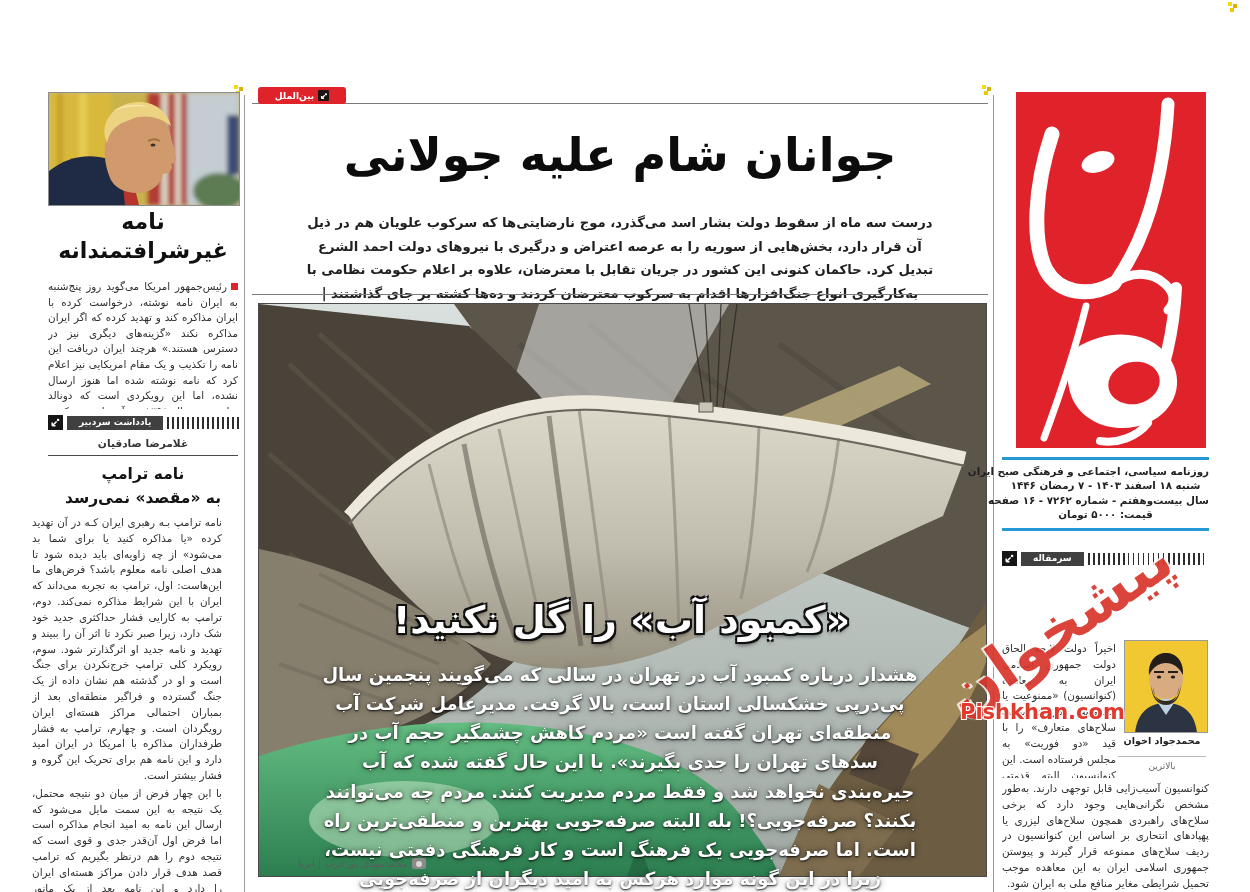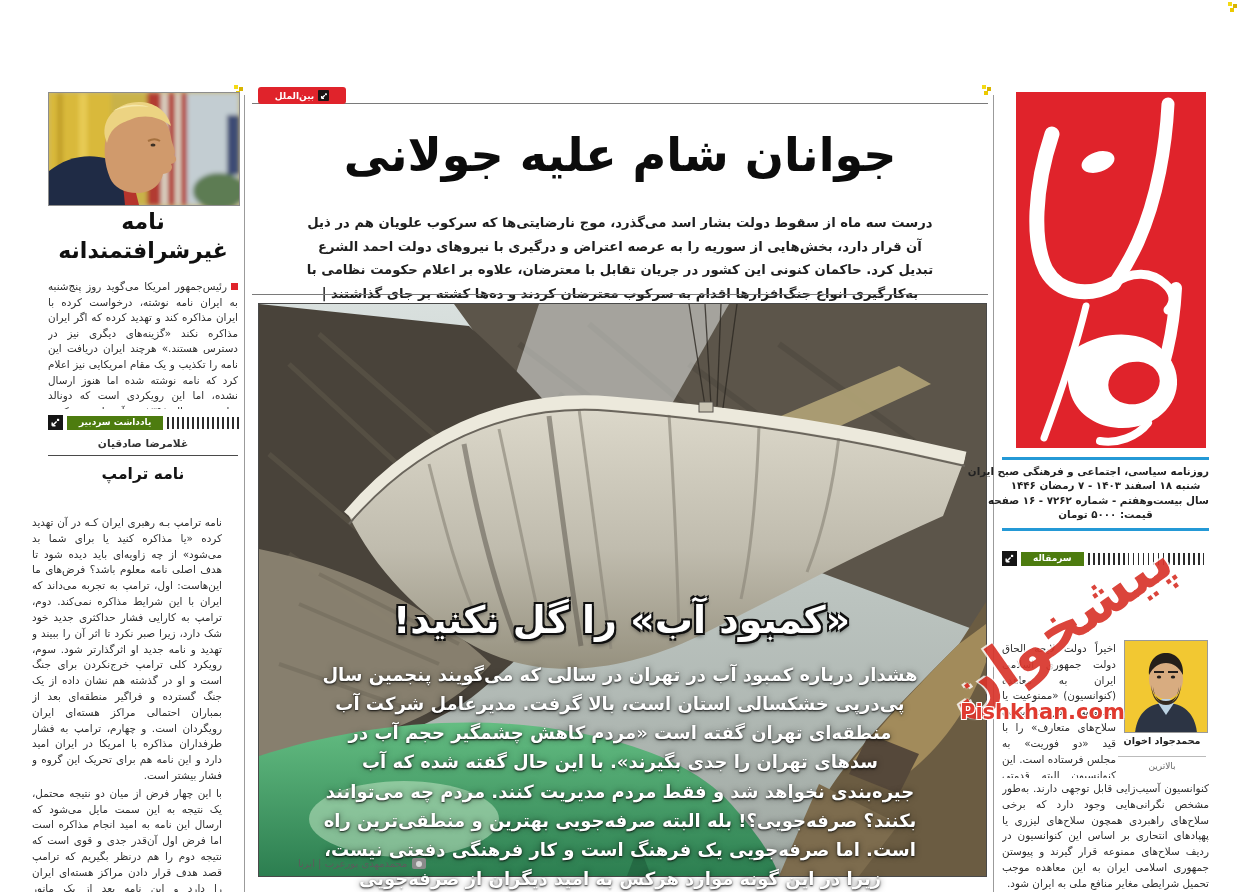--- a/index.html
+++ b/index.html
@@ -21,21 +21,21 @@
   .regmark i:nth-child(3){left:2px;top:6px;}
 
   
   #trump-photo{left:48px;top:92px;width:190px;height:112px;border:1px solid #8d8d8d;background:#c9b87a;overflow:hidden;}
   #letter-headline{left:48px;top:207px;width:190px;font-size:22px;font-weight:bold;color:#101010;line-height:1.32;}
   #letter-body{left:48px;top:279px;width:190px;height:130px;font-size:10.4px;line-height:1.5;color:#2e2e2e;overflow:hidden;}
   .red-bullet{display:inline-block;width:7px;height:7px;background:#e0232b;margin-left:4px;vertical-align:baseline;}
 
   .label-row{display:flex;align-items:center;gap:4px;height:15px;}
   .barcode{flex:1;height:12px;background:repeating-linear-gradient(90deg,#2c2c2c 0 1.5px,transparent 1.5px 5px);}
-  .red-label{background:#4d7c0f;color:#fff;font-size:9px;font-weight:bold;padding:2px 12px 3px;white-space:nowrap;line-height:1;}
+  .red-label{background:#404040;color:#fff;font-size:9px;font-weight:bold;padding:2px 12px 3px;white-space:nowrap;line-height:1;}
   .corner-icon{width:15px;height:15px;background:#151515;flex:0 0 auto;display:flex;align-items:center;justify-content:center;}
 
   #note-label{left:48px;top:415px;width:191px;}
   #note-author{left:48px;top:437px;width:190px;font-size:10.6px;font-weight:bold;color:#333;}
   #note-rule{left:48px;top:455px;width:190px;height:1px;background:#4a4a4a;}
   #note-headline{left:48px;top:462px;width:190px;font-size:15.5px;font-weight:bold;color:#141414;line-height:1.55;}
   #note-body{left:32px;top:515px;width:190px;height:377px;font-size:10.4px;line-height:1.52;color:#2e2e2e;overflow:hidden;}
   #note-body p{margin:0 0 2px 0;}
 
   
@@ -150,20 +150,21 @@
       <svg width="11" height="11" viewBox="0 0 15 15">
           <path d="M3,12 L9,6 M3,12 L3,7.5 M3,12 L7.5,12" stroke="#fff" stroke-width="2" fill="none"></path>
           <rect x="9.5" y="2.5" width="3" height="3" fill="#fff"></rect>
         </svg>
     </div>
   </div>
   <div class="abs ctr fa" id="note-author">غلامرضا صادقیان</div>
   <div class="abs" id="note-rule"></div>
   <h3 class="abs ctr fa" id="note-headline" style="margin:0;">
     <div>نامه ترامپ</div>
+    <div>به «مقصد» نمی‌رسد</div>
   </h3>
   <div class="abs just fa" id="note-body">
     <p>نامه ترامپ بـه رهبری ایران کـه در آن تهدید کرده «یا مذاکره کنید یا برای شما بد می‌شود» از چه زاویه‌ای باید دیده شود تا هدف اصلی نامه معلوم باشد؟ فرض‌های ما این‌هاست: اول، ترامپ به تجربه می‌داند که ایران با این شرایط مذاکره نمی‌کند. دوم، ترامپ به کارایی فشار حداکثری جدید خود شک دارد، زیرا صبر نکرد تا اثر آن را ببیند و تهدید و نامه جدید او اثرگذارتر شود. سوم، رویکرد کلی ترامپ خرج‌نکردن برای جنگ است و او در گذشته هم نشان داده از یک جنگ گسترده و فراگیر منطقه‌ای بعد از بمباران احتمالی مراکز هسته‌ای ایران رویگردان است. و چهارم، ترامپ به فشار طرفداران مذاکره با امریکا در ایران امید دارد و این نامه هم برای تحریک این گروه و فشار بیشتر است.</p>
     <p>با این چهار فرض از میان دو نتیجه محتمل، یک نتیجه به این سمت مایل می‌شود که ارسال این نامه به امید انجام مذاکره است اما فرض اول آن‌قدر جدی و قوی است که نتیجه دوم را هم درنظر بگیریم که ترامپ قصد هدف قرار دادن مراکز هسته‌ای ایران را دارد و این نامه بعد از یک مانور شبیه‌سازی حمله به ایران، برای آن است که نشان دهد قبل از حمله اتمام‌حجت کرده تا هم ایرانی‌های طرفدار مذاکره را توجیه و قانع کند و هم دستاویزی بین‌المللی داشته باشد. با این حال جنگ تازه در منطقه برای امریکا کار آسانی نیست، بلکه کاری سخت است که هیچ‌کس به‌ویژه شروع‌کننده جنگ نمی‌تواند سرنوشت آن را پیش‌بینی کند.</p>
 
   </div>
 
   <div class="abs" id="main-topline"></div>
   <div class="abs" id="section-tab">
     <span class="tab-icon">

